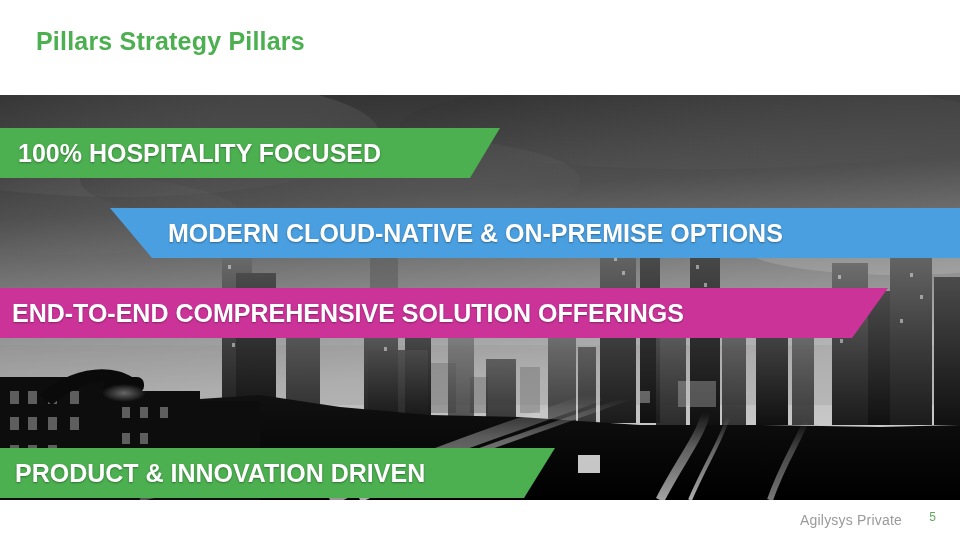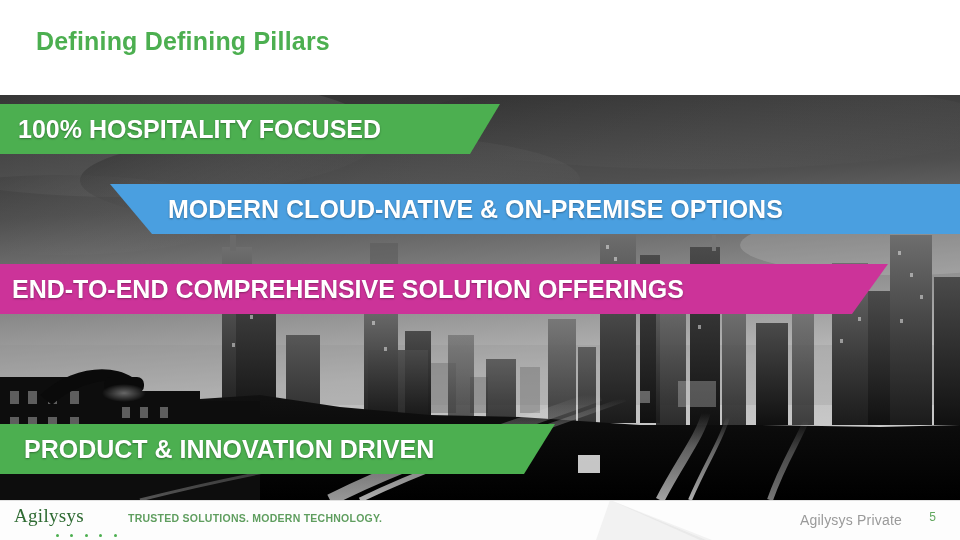--- a/index.html
+++ b/index.html
@@ -22,21 +22,21 @@
   }
 
   
   #photo {
     position:absolute; left:0; top:95px; width:960px; height:405px;
     overflow:hidden; background:#2a2a2a;
   }
   #photo svg { position:absolute; left:0; top:0; width:960px; height:405px; display:block; }
 
   
-  #banners { position:absolute; left:0; top:87px; width:960px; height:304px;text-decoration:underline; }
+  #banners { position:absolute; left:0; top:111px; width:960px; height:304px;text-decoration:underline; }
   .banner { position:absolute; display:flex; align-items:center; }
   .banner .shape { position:absolute; left:0; top:0; width:100%; height:100%; }
   .banner .txt {
     position:relative; z-index:2;
     color:#ffffff; font-weight:bold; white-space:nowrap;
     text-shadow:0 1px 2px rgba(0,0,0,.35);
   }
 
   
   #pillar-1 { left:0;   top:17px;  width:500px; height:50px; }
@@ -49,21 +49,21 @@
   
   #pillar-3 { left:0;   top:177px; width:888px; height:50px; }
   #pillar-3 .txt { font-size:25px; margin-left:12px; }
 
   
   #pillar-4 { left:352px; top:257px; width:608px; height:50px; }
   #pillar-4 .txt { font-size:25px; margin-left:38px; }
 
   
   #pillar-5 { left:0;   top:337px; width:555px; height:50px; }
-  #pillar-5 .txt { font-size:25px; margin-left:24px; }
+  #pillar-5 .txt { font-size:25px; margin-left:15px; }
 
   
   #footer {
     position:absolute; left:0; top:500px; width:960px; height:40px;
     background:#fdfdfd; overflow:hidden;
   }
   #footer-fold { position:absolute; left:0; top:0; width:960px; height:40px; }
   #logo-wrap { position:absolute; left:14px; top:6px; width:110px; height:28px; }
   #logo-text {
     font-family:"Liberation Serif", serif; font-size:19px;
@@ -87,21 +87,21 @@
     position:absolute; right:24px; top:510px;
     font-size:12px; color:#62a85f;
   }
 </style>
 </head>
 <body>
 
 <div id="slide">
 
   <div id="title-area">
-    <div id="page-title">Defining Defining Pillars</div>
+    <div id="page-title">Pillars Strategy Pillars</div>
   </div>
 
   <div id="photo">
     <svg viewBox="0 0 960 405" preserveAspectRatio="none">
       <defs>
         <linearGradient id="sky" x1="0" y1="0" x2="0.15" y2="1">
           <stop offset="0%" stop-color="#2e2e2e"></stop>
           <stop offset="30%" stop-color="#4f4f4f"></stop>
           <stop offset="55%" stop-color="#8c8c8c"></stop>
           <stop offset="75%" stop-color="#b9b9b9"></stop>
@@ -275,37 +275,17 @@
 
 
     <div class="banner" id="pillar-5">
       <svg class="shape" viewBox="0 0 555 50" preserveAspectRatio="none">
         <polygon points="0,0 555,0 524,50 0,50" fill="#4CAF50"></polygon>
       </svg>
       <span class="txt">PRODUCT &amp; INNOVATION DRIVEN</span>
     </div>
   </div>
 
-  <div id="footer">
-    <svg id="footer-fold" viewBox="0 0 960 40" preserveAspectRatio="none">
-      <rect x="0" y="0" width="960" height="40" fill="#fdfdfd"></rect>
-      <polygon points="610,0 712,40 596,40" fill="#f2f2f2"></polygon>
-      <polygon points="610,0 706,40 700,40" fill="#e6e6e6" opacity="0.8"></polygon>
-      <line x1="0" y1="0.5" x2="960" y2="0.5" stroke="#e2e2e2" stroke-width="1"></line>
-    </svg>
-
-    <div id="logo-wrap">
-      <div id="logo-text">Agilysys</div>
-      <div id="logo-dots">
-        <span></span>
-        <span></span>
-        <span></span>
-        <span></span>
-        <span></span>
-      </div>
-    </div>
-  </div>
-
-  <div id="tagline">TRUSTED SOLUTIONS. MODERN TECHNOLOGY.</div>
+
   <div id="confidential">Agilysys Private</div>
   <div id="page-number">5</div>
 
 </div>
 
 </body></html>

